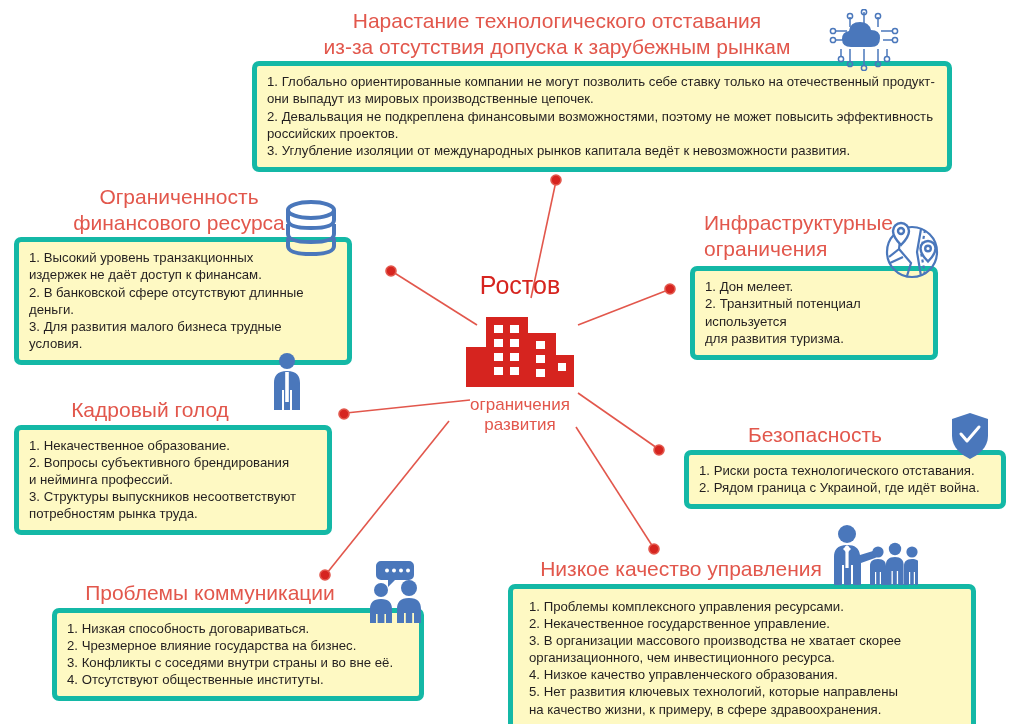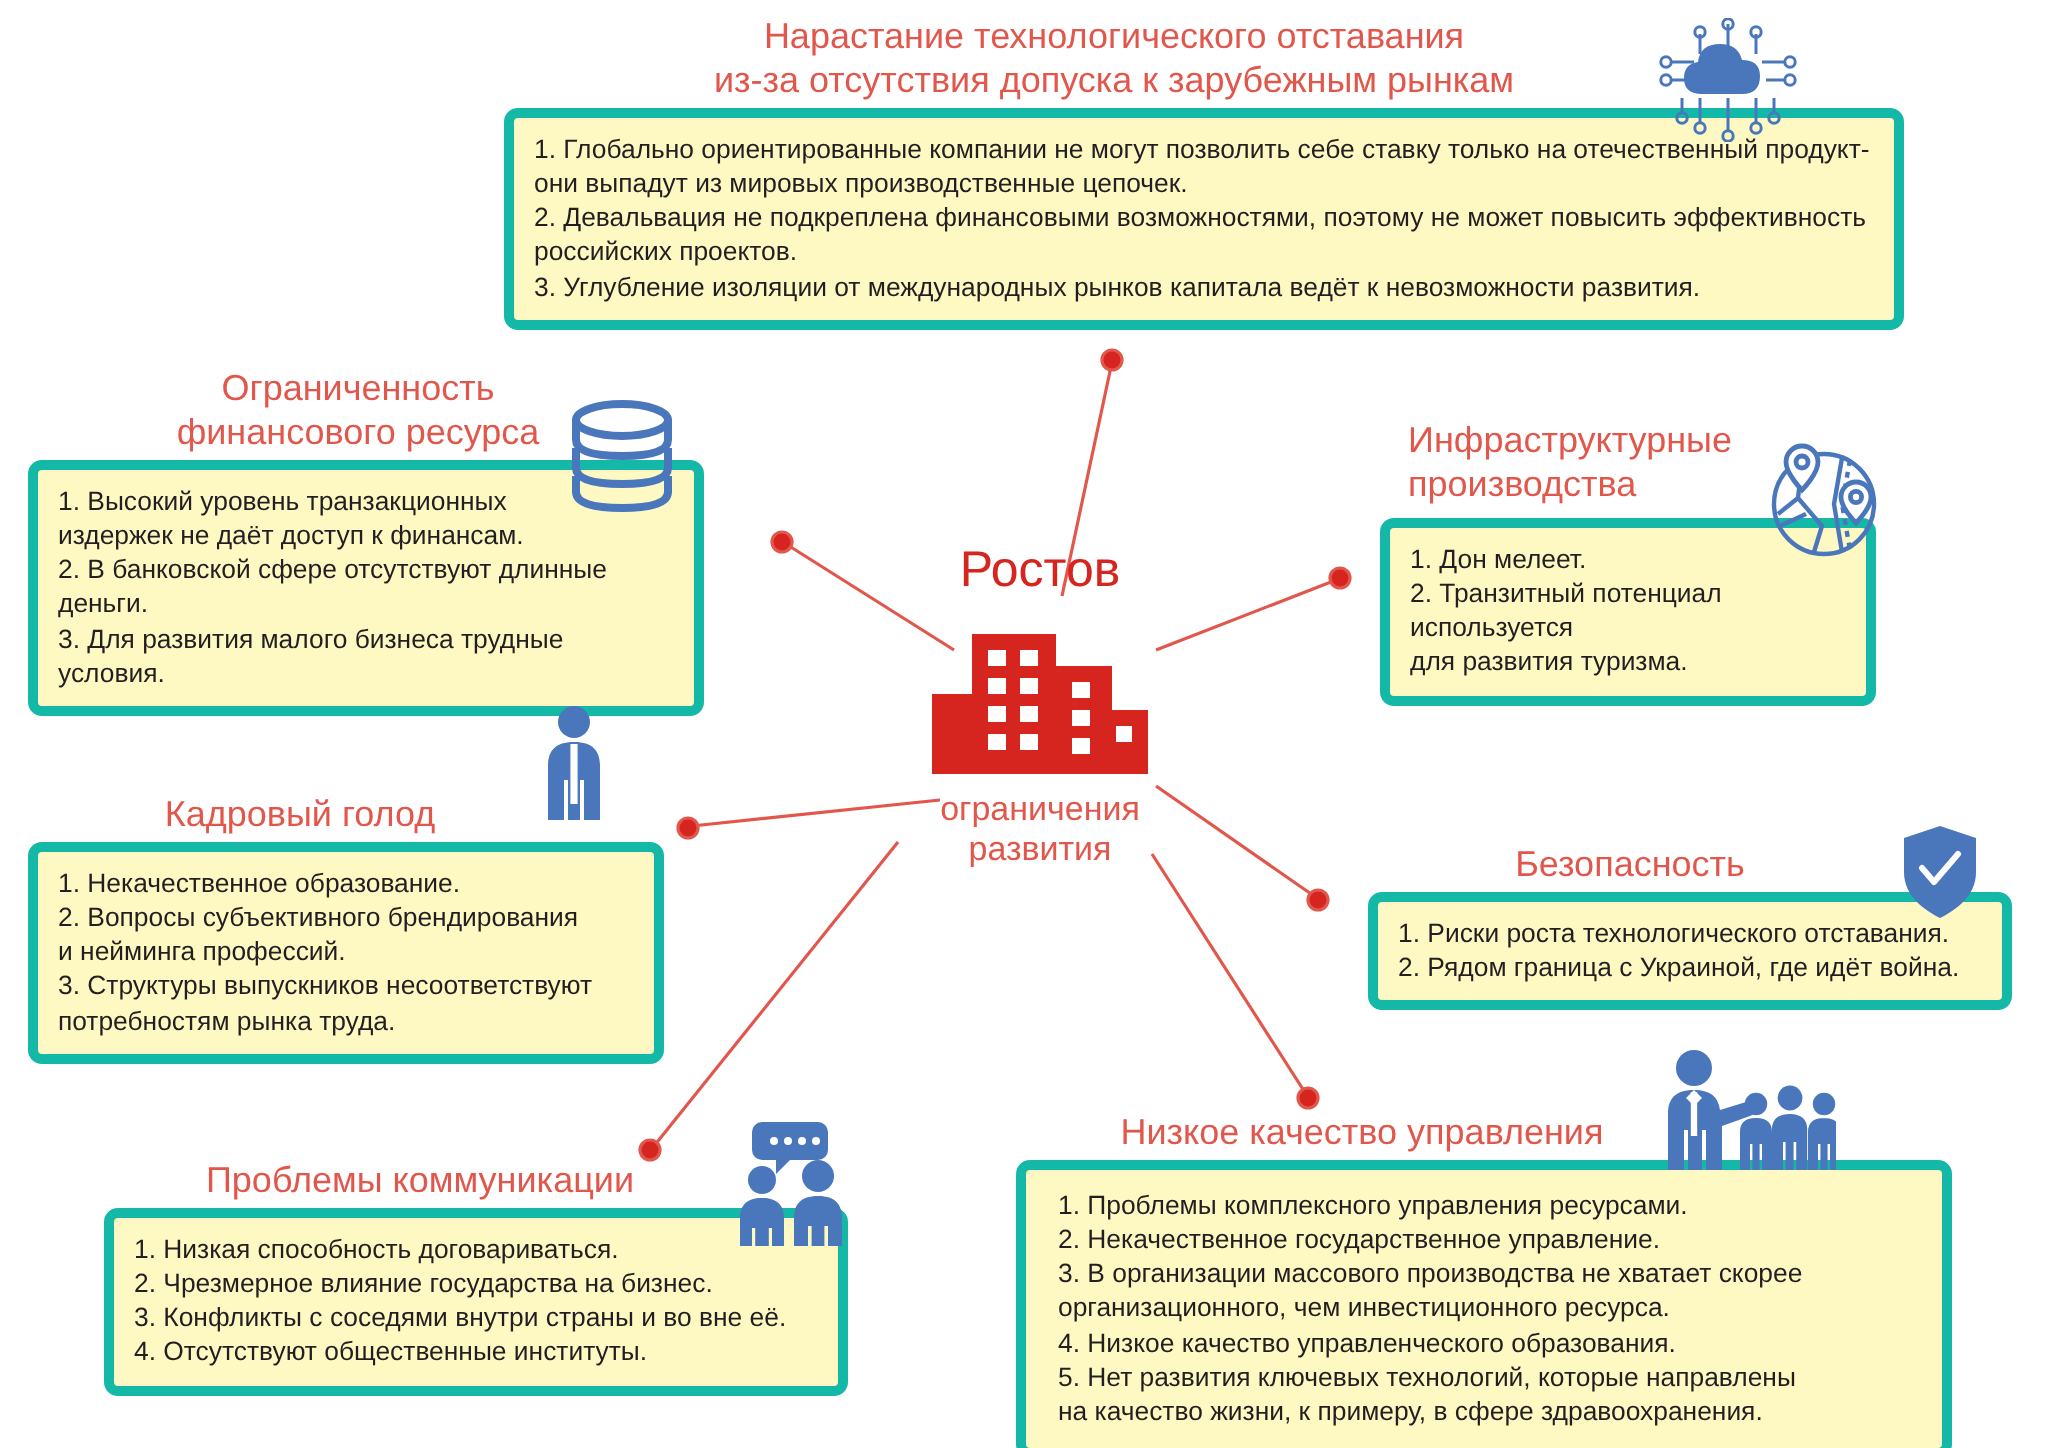--- a/index.html
+++ b/index.html
@@ -25,21 +25,21 @@
     height: 724px;
     pointer-events: none;
     z-index: 1;
   }
   .node {
     position: absolute;
     z-index: 3;
   }
   .node-title {
     color: #e2574c;
-    font-size: 18px;
+    font-size: 21px;
     line-height: 1.22;
     white-space: pre-line;
     font-weight: 400;
     margin: 0 0 2px 0;
   }
   .t-center { text-align: center; }
   .t-left { text-align: left; }
 
   .card {
     border: 5px solid #14b8a6;
@@ -200,21 +200,21 @@
     <g stroke="#4a77bb" stroke-width="4" fill="none">
       <ellipse cx="28" cy="12" rx="23" ry="8"></ellipse>
       <path d="M5 12 v10 q0 8 23 8 q23 0 23 -8 v-10"></path>
       <path d="M5 26 v10 q0 8 23 8 q23 0 23 -8 v-10"></path>
       <path d="M5 40 v8 q0 8 23 8 q23 0 23 -8 v-8"></path>
     </g>
   </svg>
 
   <div class="node" style="left:690px; top:210px; width:300px;">
     <div class="node-title t-left" style="padding-left:14px;">Инфраструктурные
-производства</div>
+ограничения</div>
     <div class="card" style="width:248px; margin-top:5px;">
       <p>1. Дон мелеет.
 2. Транзитный потенциал используется
 для развития туризма.</p>
     </div>
   </div>
   <svg class="icon" style="left:881px; top:219px;" width="62" height="62" viewBox="0 0 62 62">
     <g stroke="#4a77bb" stroke-width="2.2" fill="none">
       <circle cx="31" cy="33" r="25"></circle>
       <path d="M20 12 L18 30 L8 38 M18 30 L30 44 L26 57"></path>

